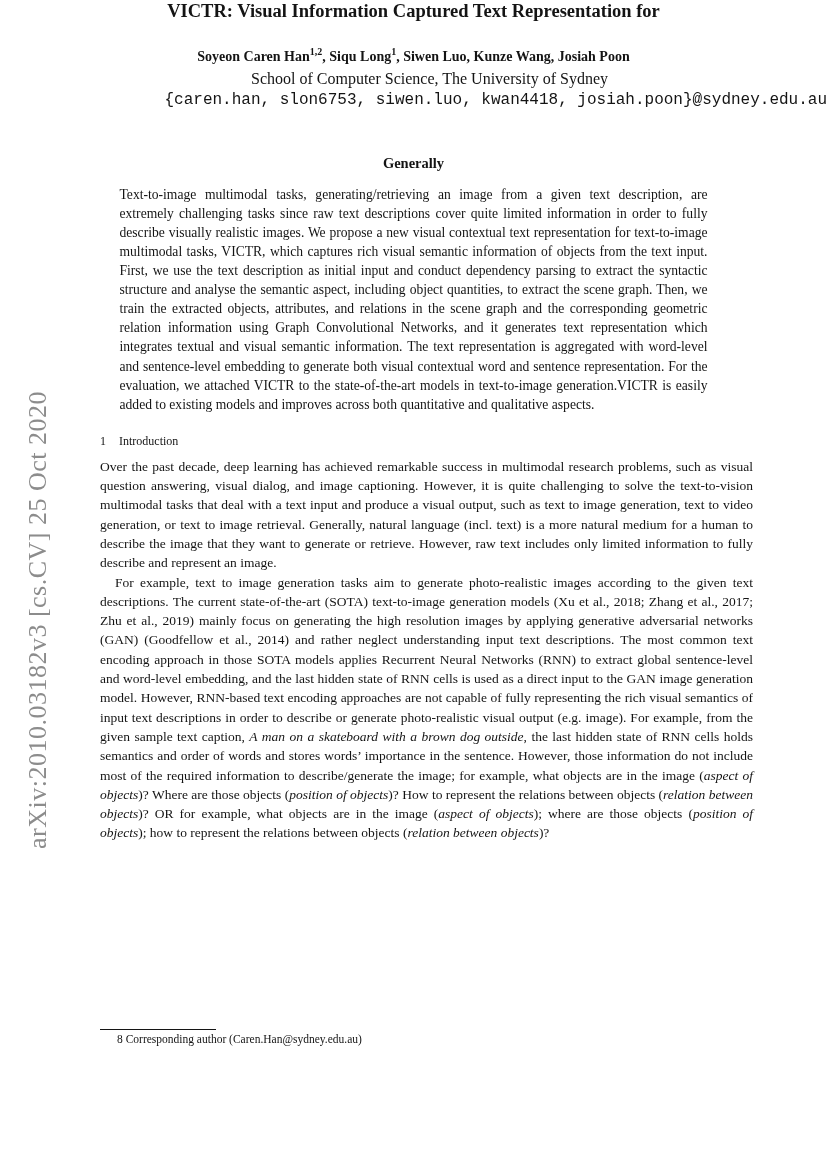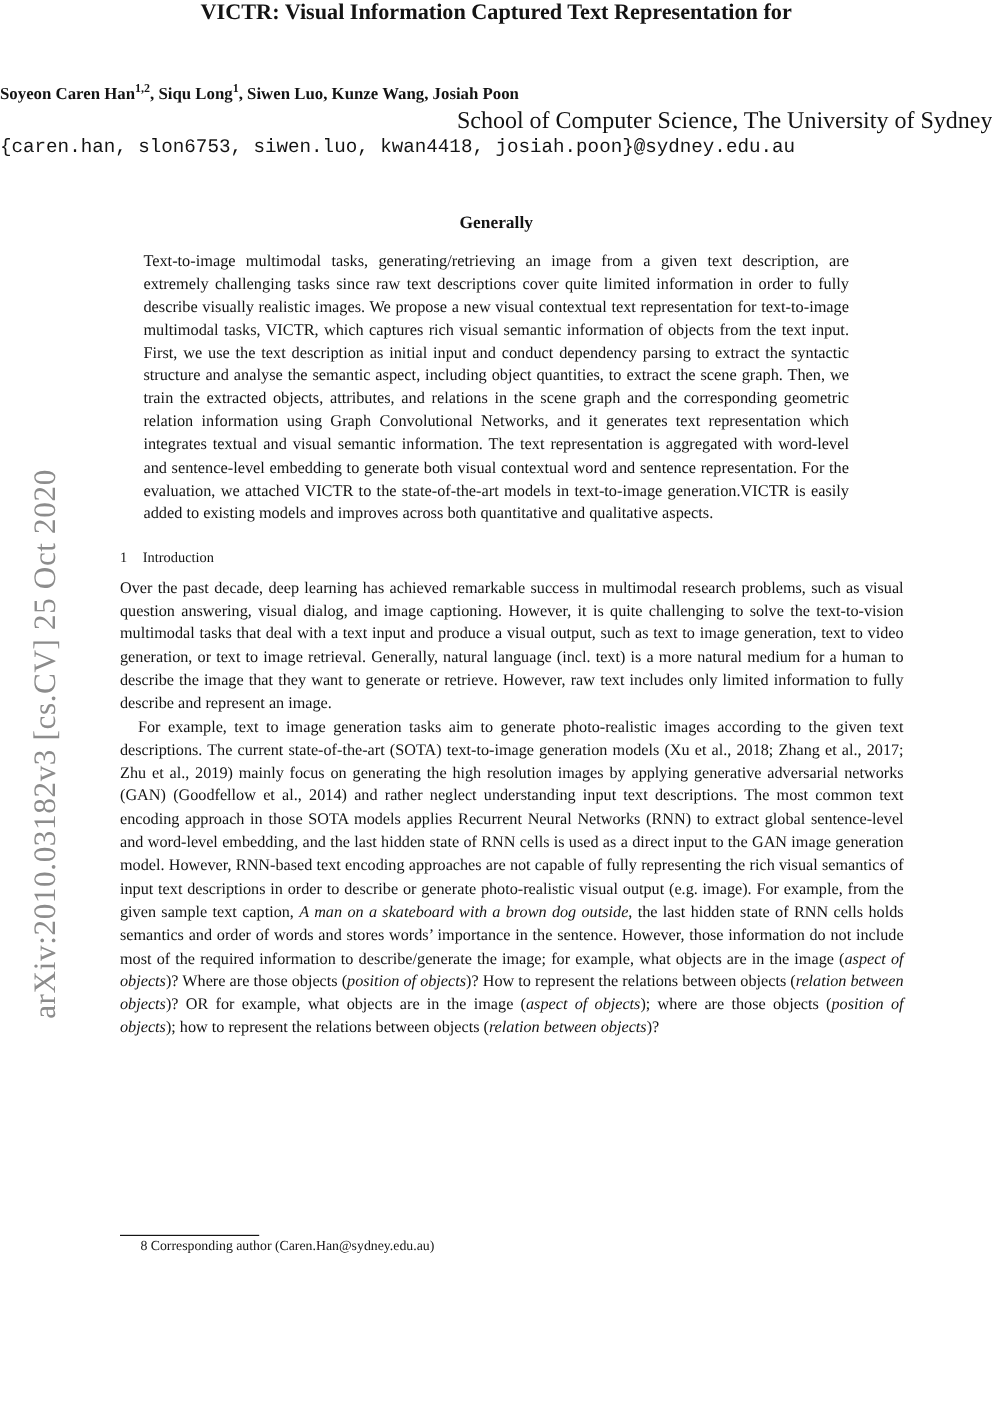--- a/index.html
+++ b/index.html
@@ -24,41 +24,42 @@
     letter-spacing: 0.5px;
     color: #8c8c8c;
   }
   .title {
     text-align: center;
     font-weight: 700;
     font-size: 18.5px;
     line-height: 23px;
   }
   .authors {
-    margin-top: 43px;
-    text-align: left;
+    margin-top: 20px;
+    text-align: center;
     font-weight: 700;
     font-size: 14px;
     line-height: 18px;
   }
   .authors sup { font-size: 10px; }
   .affiliation, .address {
-    text-align: right;
-    font-size: 20px;
+    text-align: center;
+    font-size: 16px;
     line-height: 21px;
     padding-left: 32px;
   }
   .affiliation { margin-top: 2px; }
   .email {
     margin-top: 2px;
-    text-align: left;
+    text-align: right;
     font-family: "Liberation Mono", "DejaVu Sans Mono", monospace;
     font-size: 16px;
     letter-spacing: 0px;
     white-space: nowrap;
+    margin-left: 18px;
   }
   .abstract-heading {
     margin-top: 46px;
     text-align: center;
     font-weight: 700;
     font-size: 14.5px;
   }
   .abstract-body {
     width: 588px;
     margin: 13px auto 0 auto;

